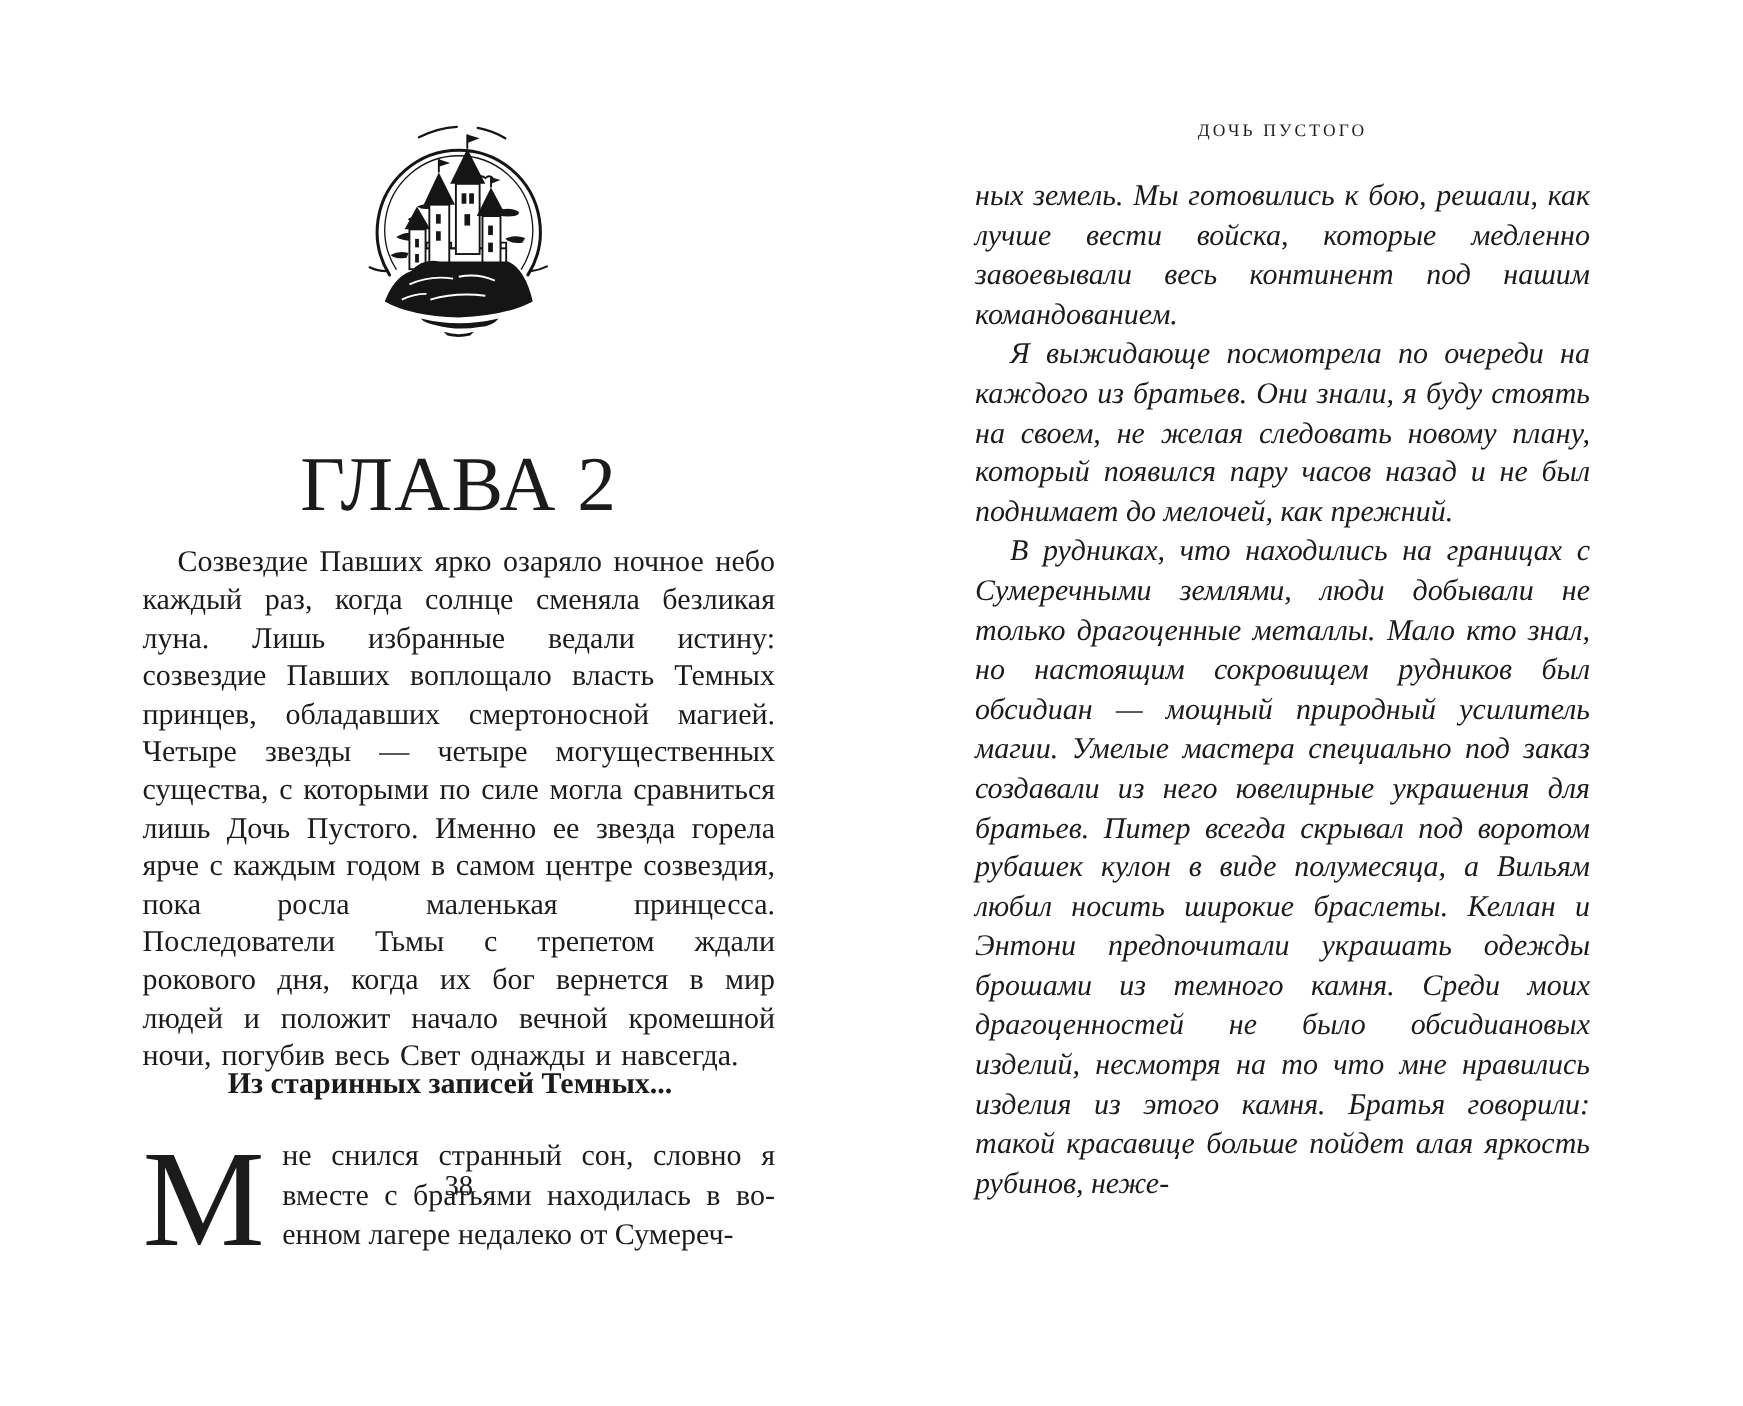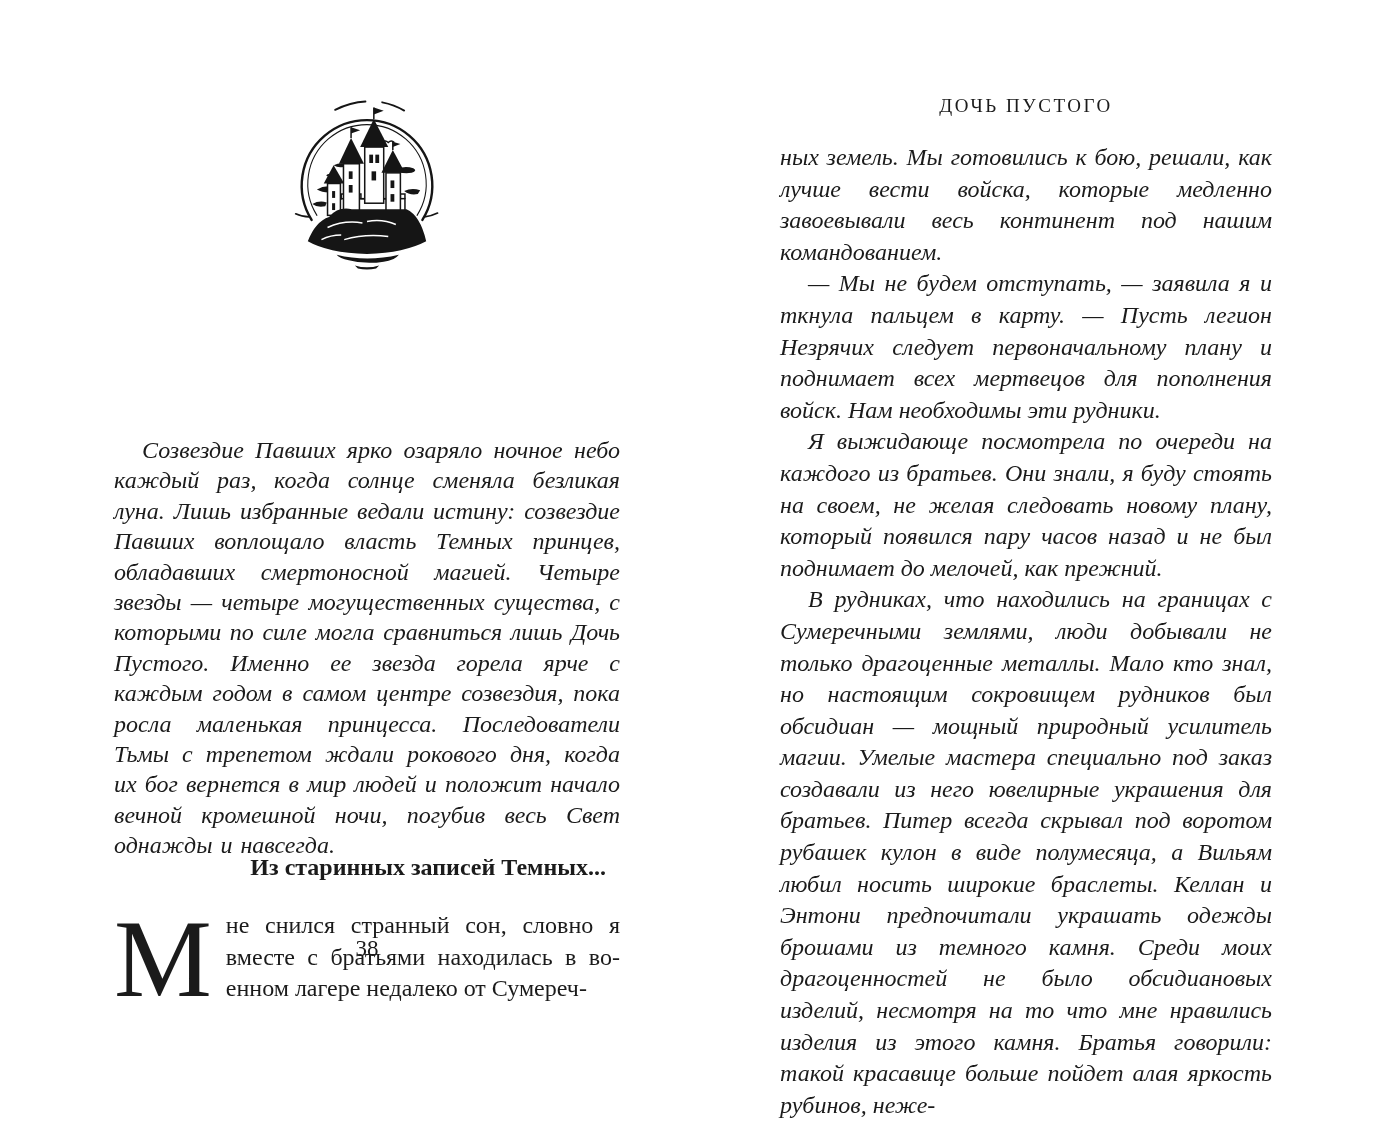--- a/index.html
+++ b/index.html
@@ -25,53 +25,52 @@
     position:absolute;top:314px;left:0;width:100%;
     text-align:center;
     font-size:62px;line-height:64px;
     letter-spacing:1px;
     font-weight:400;
     white-space:nowrap;
   }
 
   .epigraph{
     position:absolute;top:411px;left:0;width:100%;
-    font-style:italic;
     font-size:24px;line-height:30.4px;
     text-align:justify;
     text-indent:28px;
     hyphens:manual;
     word-spacing:2px;
   }
 
   .attribution{
     position:absolute;top:829px;left:0;width:100%;
     box-sizing:border-box;padding-right:14px;
-    text-align:right;
+    text-align:center;
     font-weight:bold;
     font-size:24px;line-height:28px;
   }
 
   .opening{
     position:absolute;top:886px;left:0;width:100%;
     font-size:24px;line-height:31.5px;
     text-align:justify;
     hyphens:manual;
   }
   .dropcap{
     float:left;
     font-size:110px;
     line-height:84px;
     margin:7px 14px 0 0;
   }
 
   .running-header{
     position:absolute;top:95px;left:0;width:100%;
     text-align:center;
-    font-size:19px;line-height:22px;
+    font-size:14px;line-height:22px;
     letter-spacing:2.5px;
     white-space:nowrap;
   }
 
   .body-text{
     position:absolute;top:142px;left:0;width:100%;
     font-size:24px;line-height:31.6px;
     text-align:justify;
     hyphens:manual;
   }
@@ -153,36 +152,36 @@
           <path d="M48 168 q22 -10 46 -6"></path>
           <path d="M70 184 q28 -8 58 -4"></path>
           <path d="M100 160 q20 -4 38 4"></path>
           <path d="M40 184 q12 -6 26 -6"></path>
         </g>
         <path d="M60 204 q40 10 82 0 q-6 8 -20 9 q-24 4 -46 -2 q-12 -2 -16 -7z" fill="#151515"></path>
         <path d="M84 218 q16 5 32 0 l-4 4 q-12 3 -24 0z" fill="#151515"></path>
       </g>
     </svg>
 
+    <h1 class="chapter-title">ГЛАВА 2</h1>
 
     <p class="epigraph">Созвездие Павших ярко озаряло ночное небо каждый раз, когда солнце сменяла безликая луна. Лишь избранные ведали истину: созвездие Павших воплощало власть Темных принцев, обладавших смертоносной магией. Четыре звезды — четыре могущественных существа, с которыми по силе могла сравниться лишь Дочь Пустого. Именно ее звезда горела ярче с каждым годом в самом центре созвездия, пока росла маленькая принцесса. Последователи Тьмы с трепетом ждали рокового дня, когда их бог вернется в мир людей и поло­жит начало вечной кромешной ночи, погубив весь Свет однажды и навсегда.</p>
 
     <p class="attribution">Из старинных записей Темных...</p>
 
     <p class="opening"><span class="dropcap">М</span><span>не снился странный сон, словно я вместе с братьями находилась в во­енном лагере недалеко от Сумереч-</span></p>
 
     <div class="pagenum">38</div>
   </div>
 
   <div class="page page-right">
 
     <div class="running-header">ДОЧЬ ПУСТОГО</div>
 
     <div class="body-text">
       <p>ных земель. Мы готовились к бою, решали, как лучше вести войска, которые медленно завоевы­вали весь континент под нашим командованием.</p>
-      <p class="indent">— Мы не будем отступать, — заявила я и ткнула пальцем в карту. — Пусть легион Незрячих сле­дует первоначальному плану и поднимает всех мертвецов для пополнения войск. Нам необхо­димы эти рудники.</p>
       <p class="indent">Я выжидающе посмотрела по очереди на каждого из братьев. Они знали, я буду стоять на своем, не желая следовать новому плану, который появился пару часов назад и не был поднимает до мелочей, как прежний.</p>
       <p class="indent">В рудниках, что находились на границах с Су­меречными землями, люди добывали не только драгоценные металлы. Мало кто знал, но настоя­щим сокровищем рудников был обсидиан — мощный природный усилитель магии. Умелые мастера специально под заказ создавали из него ювелирные украшения для братьев. Питер всегда скрывал под воротом рубашек кулон в виде полу­месяца, а Вильям любил носить широкие брас­леты. Келлан и Энтони предпочитали украшать одежды брошами из темного камня. Среди моих драгоценностей не было обсидиановых изделий, несмотря на то что мне нравились изделия из этого камня. Братья говорили: такой красавице больше пойдет алая яркость рубинов, неже-</p>
     </div>
 
   </div>
 
 </div>
 
 </body></html>

